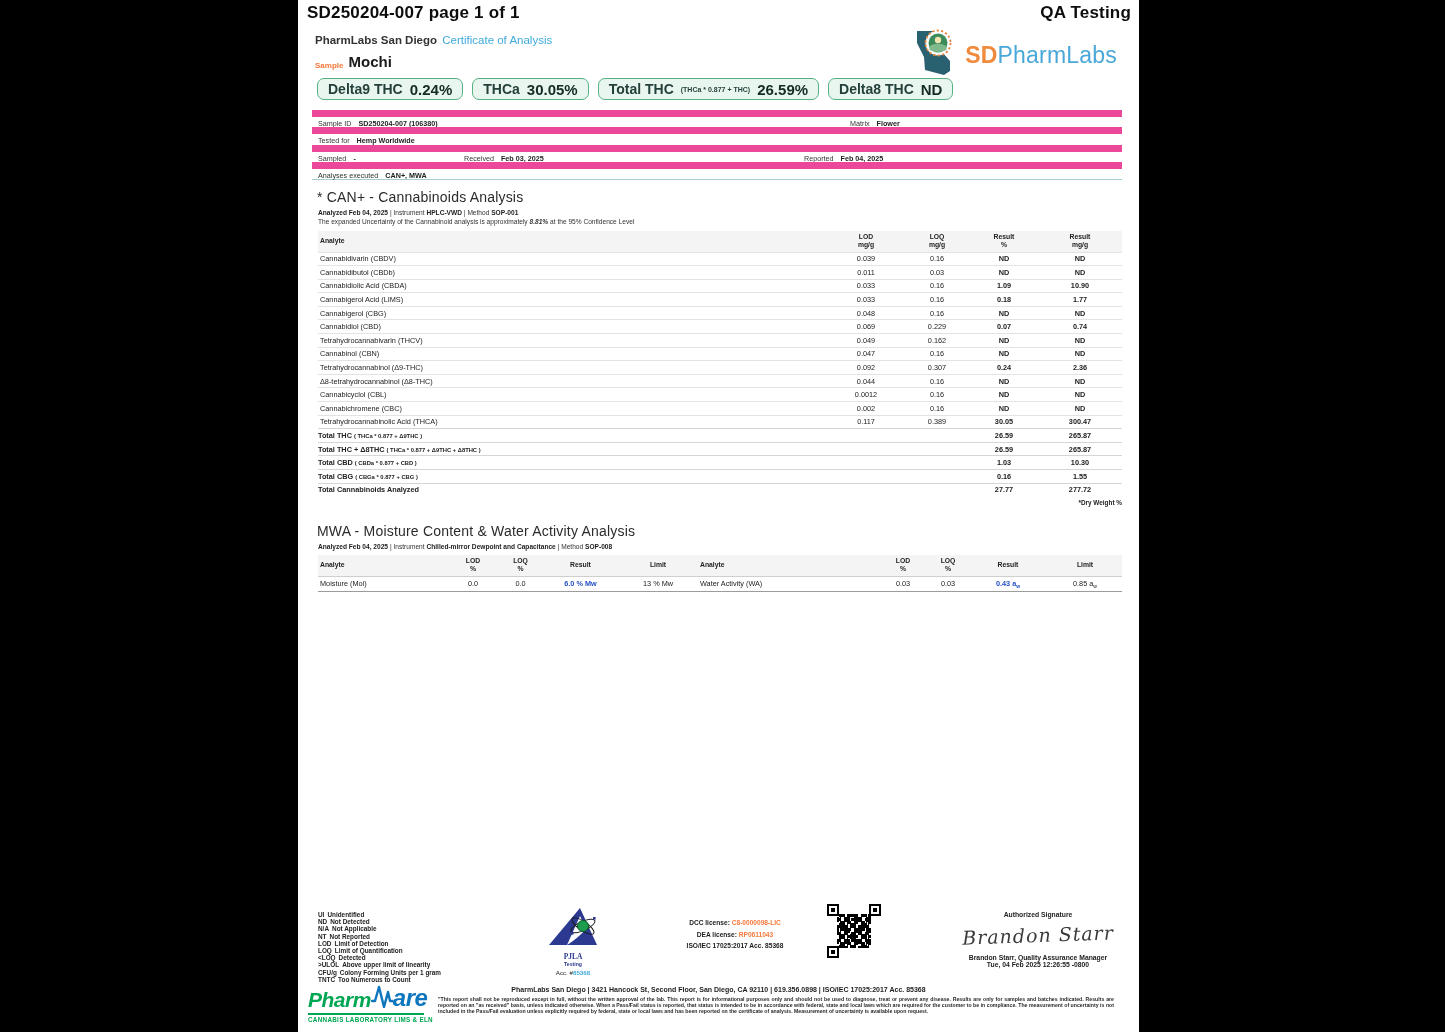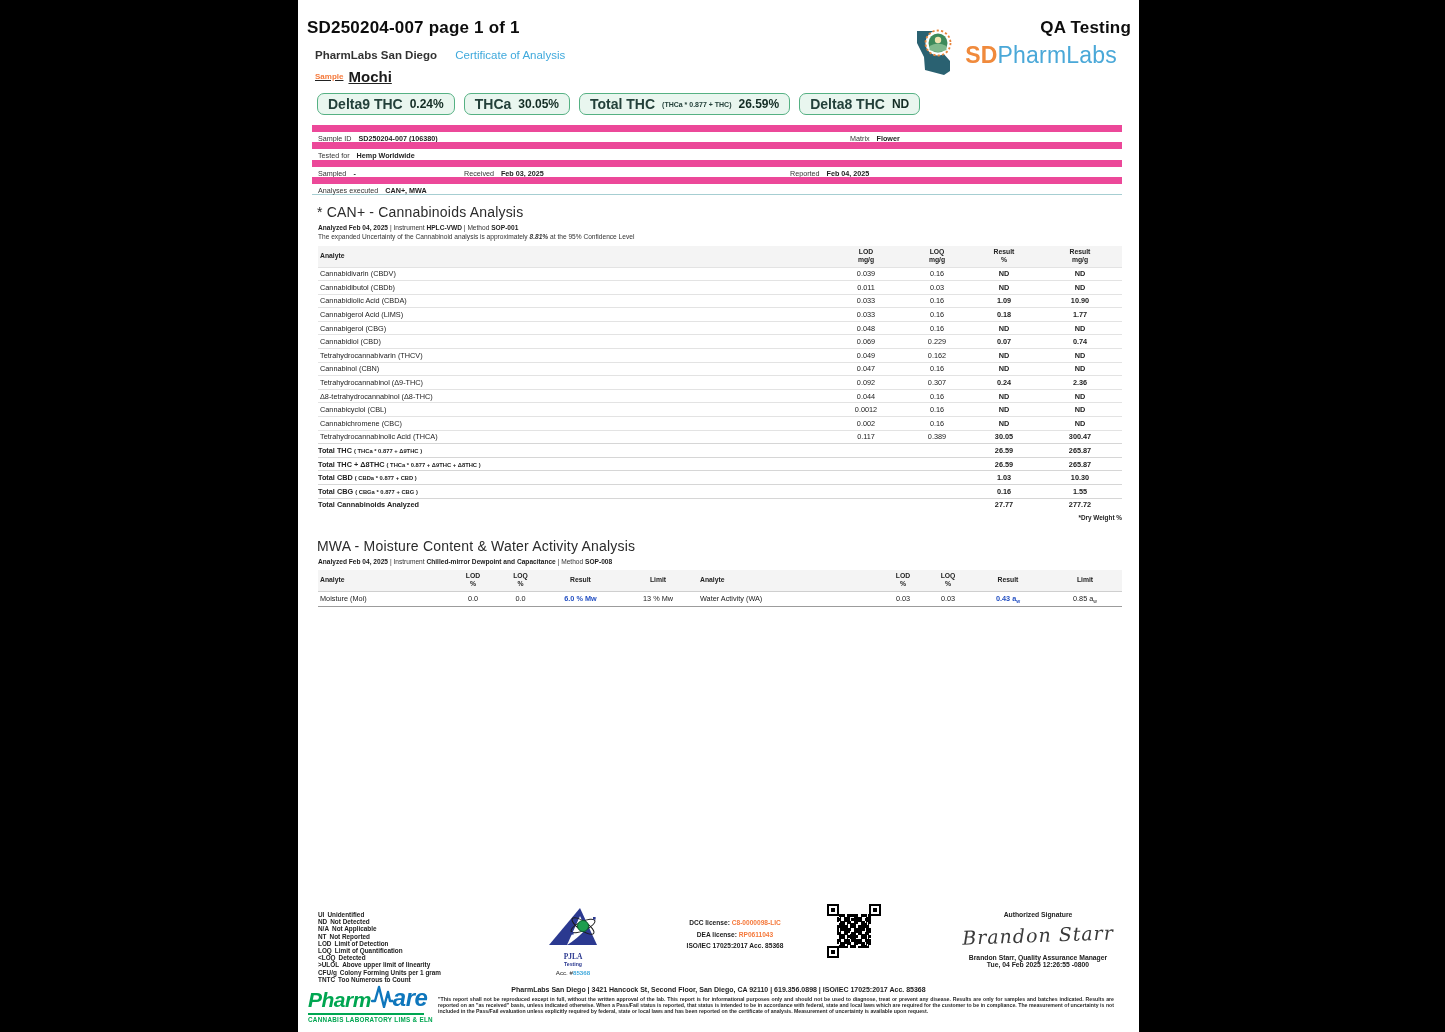--- a/index.html
+++ b/index.html
@@ -5,43 +5,43 @@
   html,body{margin:0;padding:0;}
   body{
     width:1445px;height:1032px;background:#000;position:relative;
     font-family:"Liberation Sans",sans-serif;color:#222;
   }
   .page{
     position:absolute;left:298px;top:0;width:841px;height:1032px;
     background:#fff;overflow:hidden;
   }
   
-  .doc-header{display:flex;justify-content:space-between;align-items:center;padding:18px 8px 0 9px;}
+  .doc-header{display:flex;justify-content:space-between;align-items:center;padding:3px 8px 0 9px;}
   .doc-title,.qa-label{font-size:17px;font-weight:bold;color:#0d0d0d;letter-spacing:.2px;}
   .sub-header{margin:11px 0 0 17px;font-size:11.5px;}
   .lab-name{font-weight:bold;color:#333;}
-  .doc-type{color:#3fa9dc;margin-left:15px;}
-  .sample-line{margin:7px 0 0 17px;display:flex;align-items:center;text-decoration:underline;}
+  .doc-type{color:#3fa9dc;margin-left:2px;}
+  .sample-line{margin:7px 0 0 17px;display:flex;align-items:flex-end;}
   .sample-label{color:#f5793b;font-size:8px;font-weight:bold;margin-right:5px;}
   .sample-name{font-size:15px;font-weight:bold;color:#1a1a1a;}
   
   .brand-logo{position:absolute;top:28px;right:22px;display:flex;align-items:center;}
   .brand-text{font-size:23px;letter-spacing:.2px;margin-left:4px;}
   .brand-sd{color:#f08a3c;font-weight:bold;}
   .brand-rest{color:#4aa8d8;}
   
   .pills{display:flex;gap:9px;margin:8px 0 0 19px;}
   .pill{
     border:1.5px solid #55b183;background:#e9f6ef;border-radius:7px;
     padding:3px 10px;display:flex;align-items:center;gap:7px;height:14px;
   }
   .pill-label{font-size:14px;font-weight:bold;color:#23403a;}
   .pill-formula{font-size:7px;font-weight:bold;color:#23403a;}
   .pill-formula:empty{display:none;}
-  .pill-value{font-size:12px;font-weight:bold;color:#132c24;}
+  .pill-value{font-size:15px;font-weight:bold;color:#132c24;}
   
   .sample-info{margin:10px 0 0 14px;width:810px;font-size:7.2px;}
   .si-row{position:relative;border-top:7px solid #ec4899;padding:2px 0 2px 6px;height:6.3px;}
   .si-row:last-child{border-bottom:1px solid #a6ced2;}
   .si-label{color:#333;}
   .si-value{font-weight:bold;margin-left:5px;}
   .si-abs{position:absolute;top:2px;}
   
   .section-title{margin:9px 0 0 19px;font-size:14px;color:#2b2b2b;letter-spacing:.2px;}
   .section-meta{margin:4px 0 0 20px;font-size:6.6px;color:#333;}
@@ -191,21 +191,21 @@
       <span class="si-label">Tested for</span>
       <span class="si-value">Hemp Worldwide</span>
     </div>
     <div class="si-row">
       <span class="si-label">Sampled</span>
       <span class="si-value">-</span>
       <span class="si-abs" style="left:152px;">
         <span class="si-label">Received</span>
         <span class="si-value">Feb 03, 2025</span>
       </span>
-      <span class="si-abs" style="left:478px;">
+      <span class="si-abs" style="left:492px;">
         <span class="si-label">Reported</span>
         <span class="si-value">Feb 04, 2025</span>
       </span>
     </div>
     <div class="si-row">
       <span class="si-label">Analyses executed</span>
       <span class="si-value">CAN+, MWA</span>
     </div>
   </div>
 

